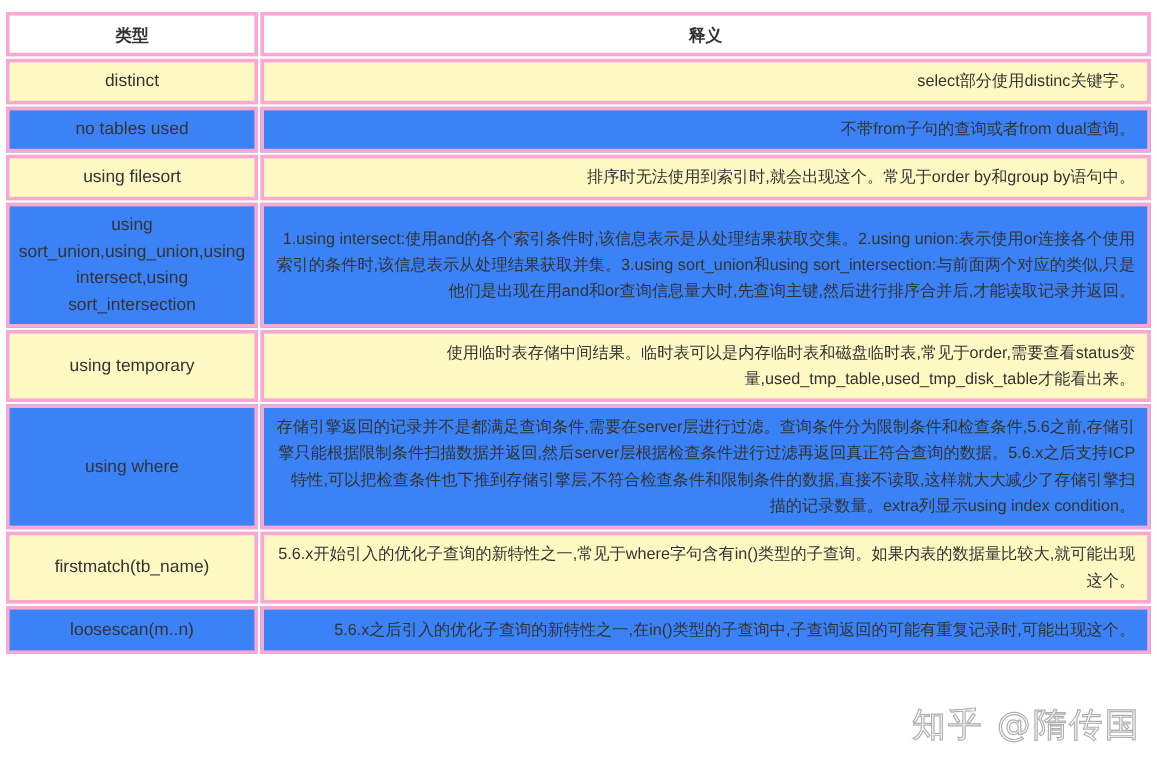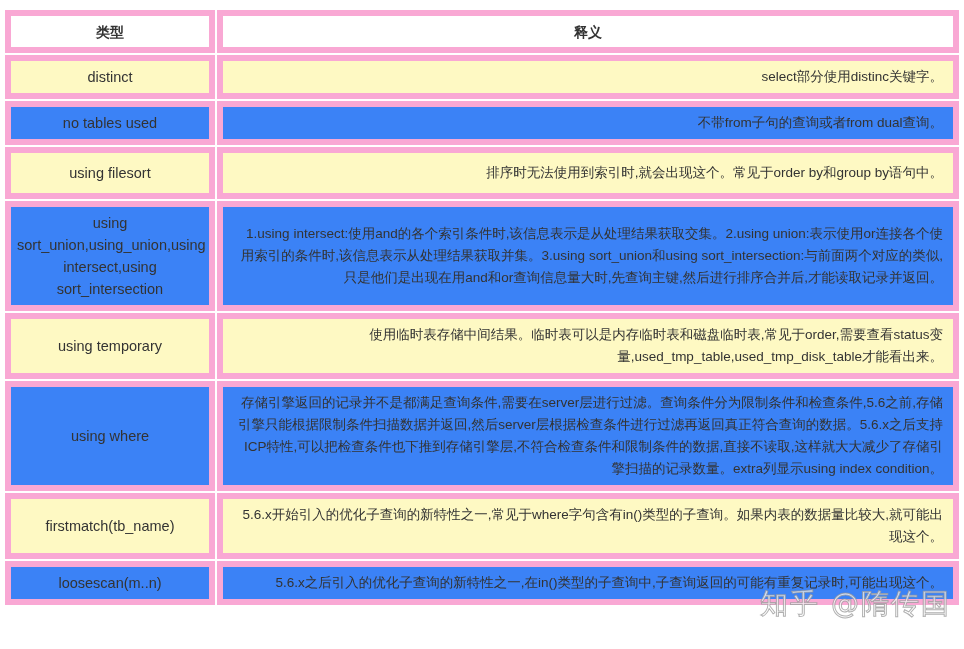--- a/index.html
+++ b/index.html
@@ -18,21 +18,21 @@
     .tbl {
       position: absolute;
       left: 3px;
       top: 8px;
       width: 958px;
       border-collapse: separate;
       border-spacing: 2px;
       table-layout: fixed;
     }
     .tbl td, .tbl th {
-      border: 6px solid #f9a8d4;
+      border: 3px solid #f9a8d4;
       text-align: center;
       vertical-align: middle;
       font-size: 14px;
       line-height: 22px;
       padding: 5px 8px;
       color: #333333;
       font-weight: normal;
     }
     .tbl th {
       font-weight: bold;
@@ -81,21 +81,21 @@
   </thead>
   <tbody>
     <tr class="odd" style="height:38px">
       <td class="type">distinct</td>
       <td class="desc">select部分使用distinc关键字。</td>
     </tr>
     <tr class="even" style="height:38px">
       <td class="type">no tables used</td>
       <td class="desc">不带from子句的查询或者from dual查询。</td>
     </tr>
-    <tr class="odd" style="height:52px">
+    <tr class="odd" style="height:38px">
       <td class="type">using filesort</td>
       <td class="desc">排序时无法使用到索引时,就会出现这个。常见于order by和group by语句中。</td>
     </tr>
     <tr class="even" style="height:100px">
       <td class="type">using sort_union,using_union,using intersect,using sort_intersection</td>
       <td class="desc">1.using intersect:使用and的各个索引条件时,该信息表示是从处理结果获取交集。2.using union:表示使用or连接各个使用索引的条件时,该信息表示从处理结果获取并集。3.using sort_union和using sort_intersection:与前面两个对应的类似,只是他们是出现在用and和or查询信息量大时,先查询主键,然后进行排序合并后,才能读取记录并返回。</td>
     </tr>
     <tr class="odd" style="height:56px">
       <td class="type">using temporary</td>
       <td class="desc">使用临时表存储中间结果。临时表可以是内存临时表和磁盘临时表,常见于order,需要查看status变量,used_tmp_table,used_tmp_disk_table才能看出来。</td>

